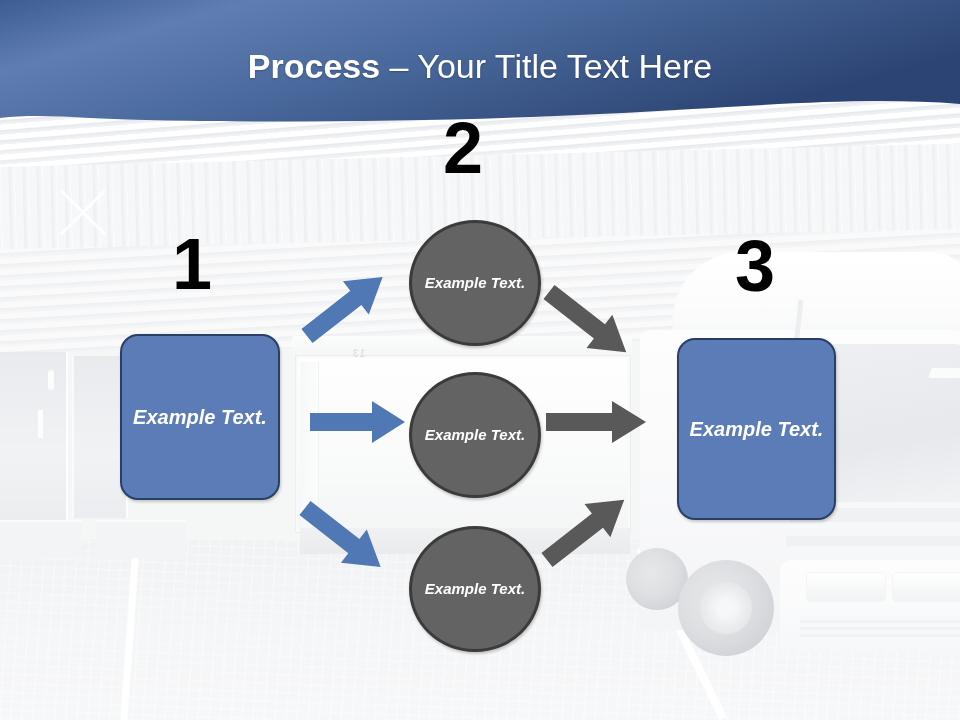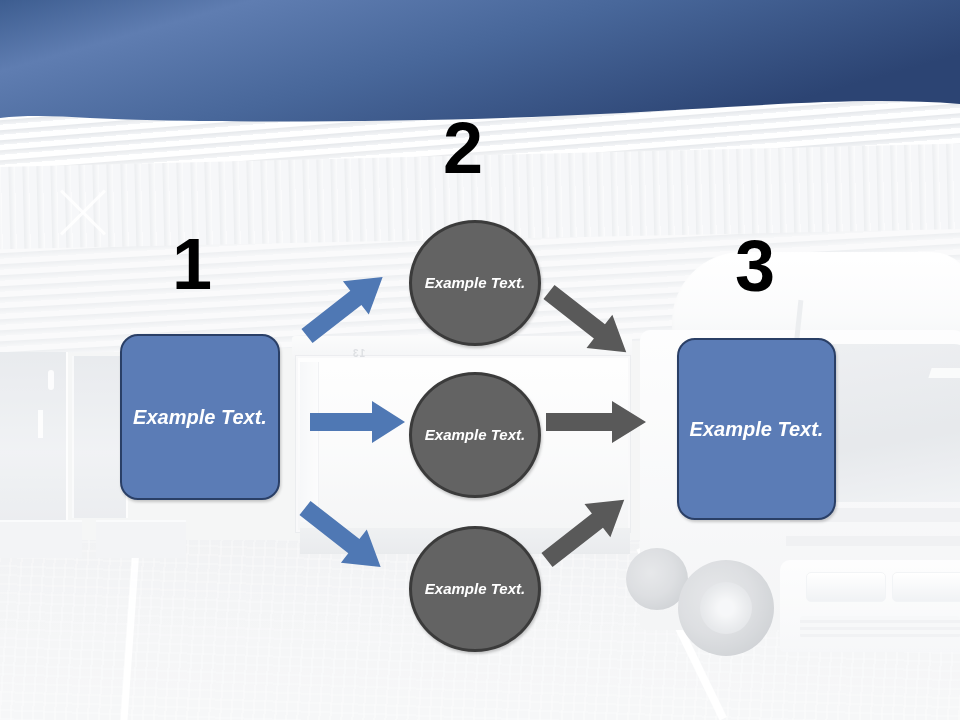--- a/index.html
+++ b/index.html
@@ -378,20 +378,21 @@
           <stop offset="0%" stop-color="#3d5d90"></stop>
           <stop offset="22%" stop-color="#5f7db1"></stop>
           <stop offset="55%" stop-color="#48679a"></stop>
           <stop offset="100%" stop-color="#2c4473"></stop>
         </linearGradient>
       </defs>
       <path d="M0,0 L960,0 L960,104 C860,96 760,106 600,114 C440,122 220,124 90,118 C56,116 26,115 0,118 Z" fill="url(#hdrGrad)"></path>
     </svg>
   </div>
 
+  <div class="title"><span class="strong">Process</span><span class="rest"> – Your Title Text Here</span></div>
 
   <div class="arrow-layer">
     <svg width="960" height="720" viewBox="0 0 960 720" xmlns="http://www.w3.org/2000/svg">
 
       <g transform="translate(307,336) rotate(-38)">
         <path d="M0,-9 L62,-9 L62,-21 L96,0 L62,21 L62,9 L0,9 Z" fill="#4f78b4"></path>
       </g>
 
       <g transform="translate(310,422)">
         <path d="M0,-9 L62,-9 L62,-21 L95,0 L62,21 L62,9 L0,9 Z" fill="#4f78b4"></path>

